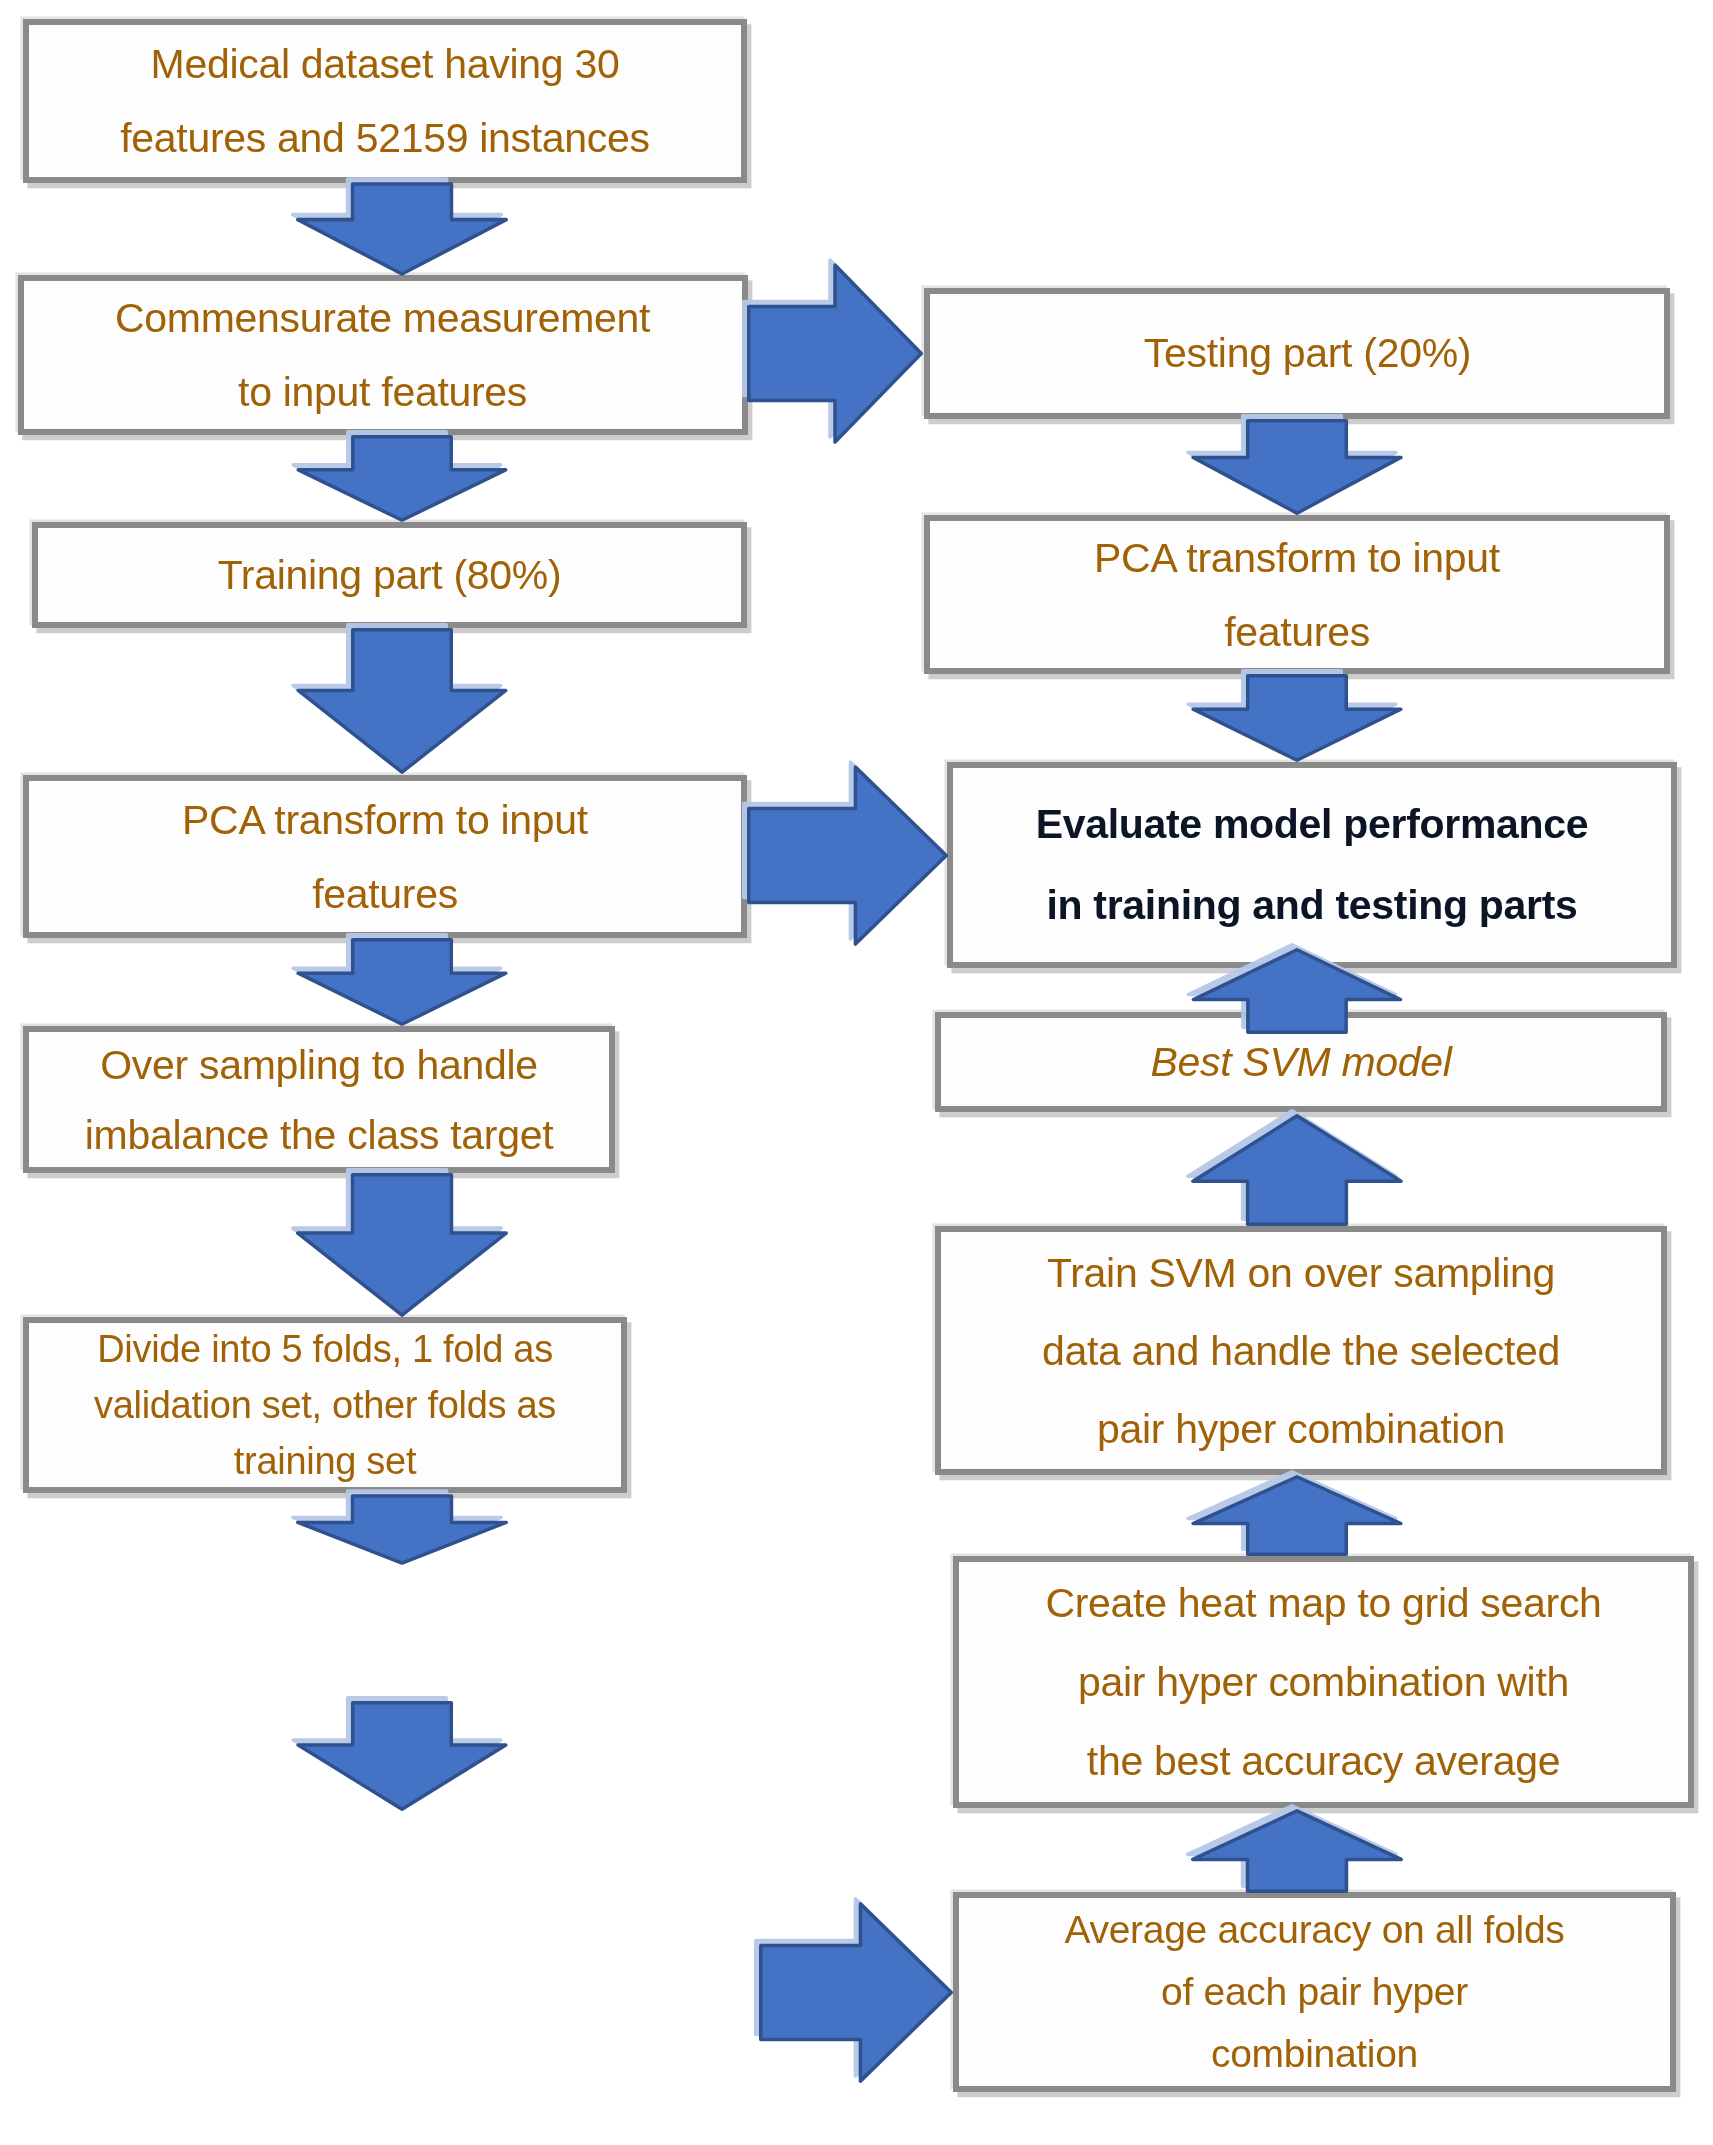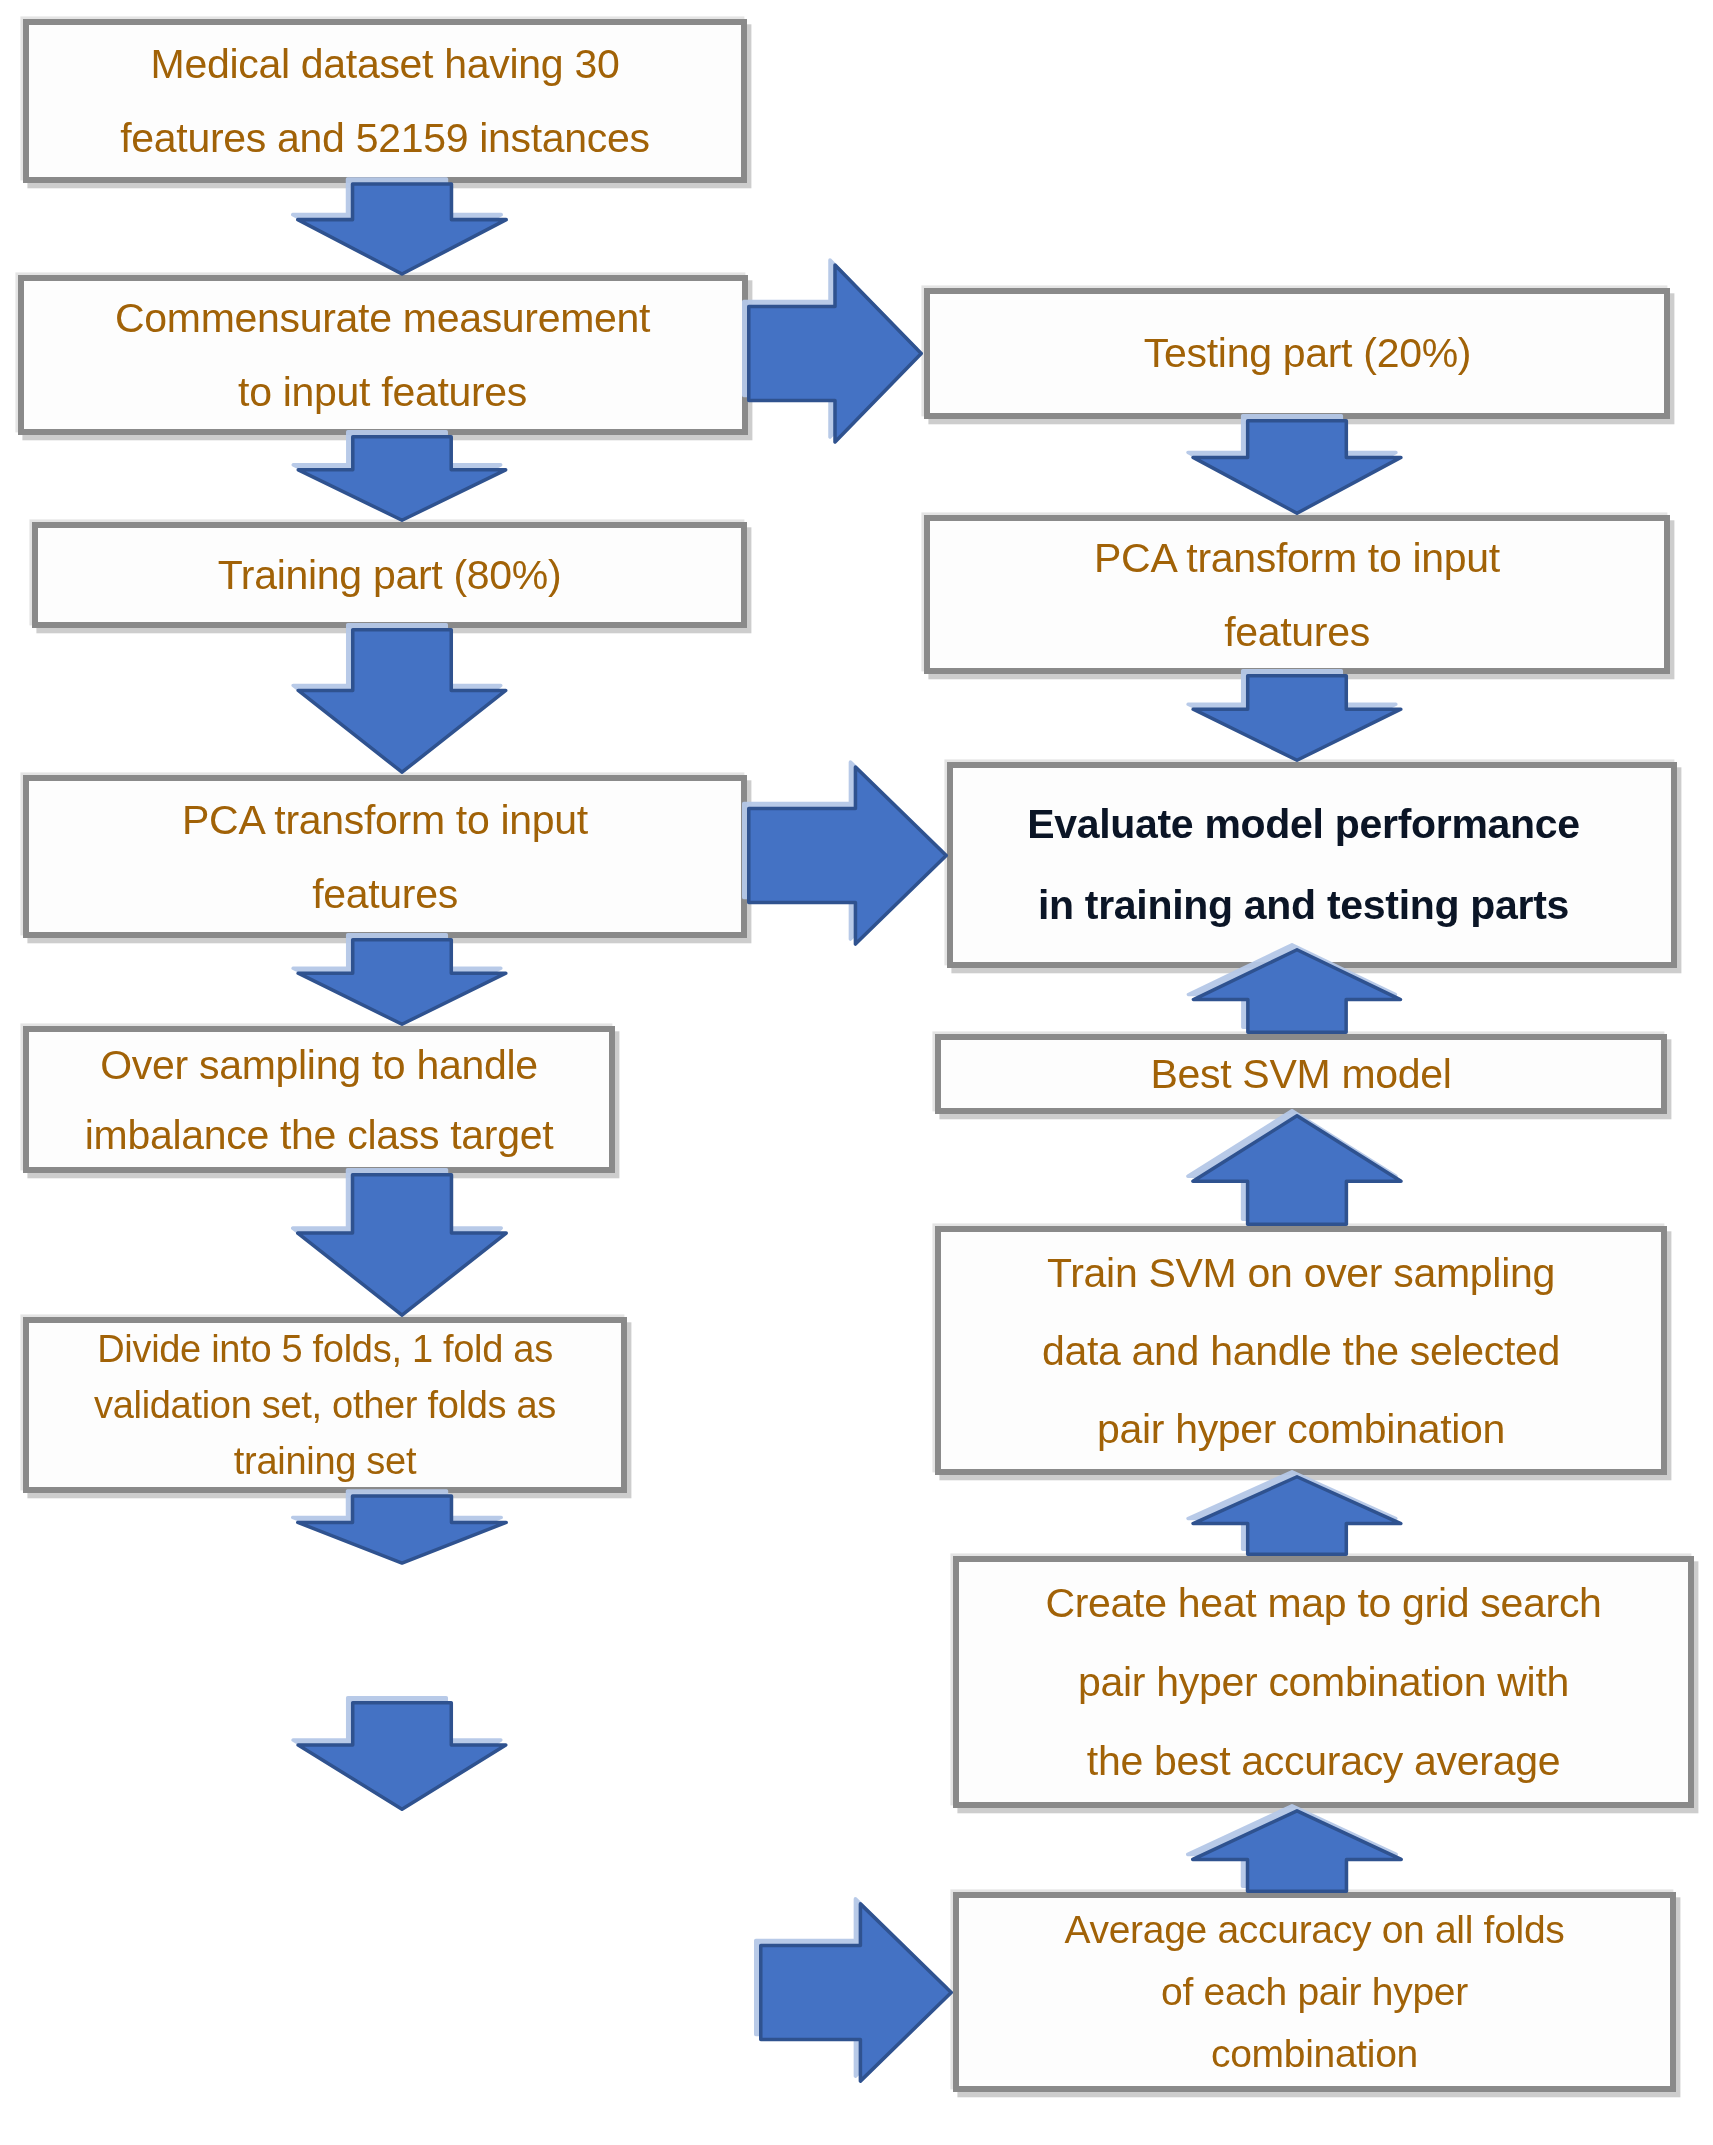--- a/index.html
+++ b/index.html
@@ -63,24 +63,24 @@
 validation set, other folds as
 training set</div>
 
 
 
   <div class="fbox" style="left:924px;top:288px;width:746px;height:131px;padding-left:46px;">Testing part (20%)</div>
 
   <div class="fbox" style="left:924px;top:515px;width:746px;height:159px;line-height:74px;">PCA transform to input
 features</div>
 
-  <div class="fbox bold" style="left:947px;top:762px;width:730px;height:206px;line-height:81px;padding-left:8px;">Evaluate model performance
+  <div class="fbox bold" style="left:947px;top:762px;width:730px;height:206px;line-height:81px;">Evaluate model performance
 in training and testing parts</div>
 
-  <div class="fbox" style="left:935px;top:1034px;width:732px;height:80px;">Best SVM model</div>
+  <div class="fbox" style="left:935px;top:1012px;width:732px;height:100px;font-style:italic;">Best SVM model</div>
 
   <div class="fbox" style="left:935px;top:1226px;width:732px;height:249px;line-height:78px;">Train SVM on over sampling
 data and handle the selected
 pair hyper combination</div>
 
   <div class="fbox" style="left:953px;top:1556px;width:741px;height:252px;line-height:79px;">Create heat map to grid search
 pair hyper combination with
 the best accuracy average</div>
 
   <div class="fbox" style="left:953px;top:1892px;width:723px;height:200px;line-height:62px;font-size:39px;">Average accuracy on all folds

